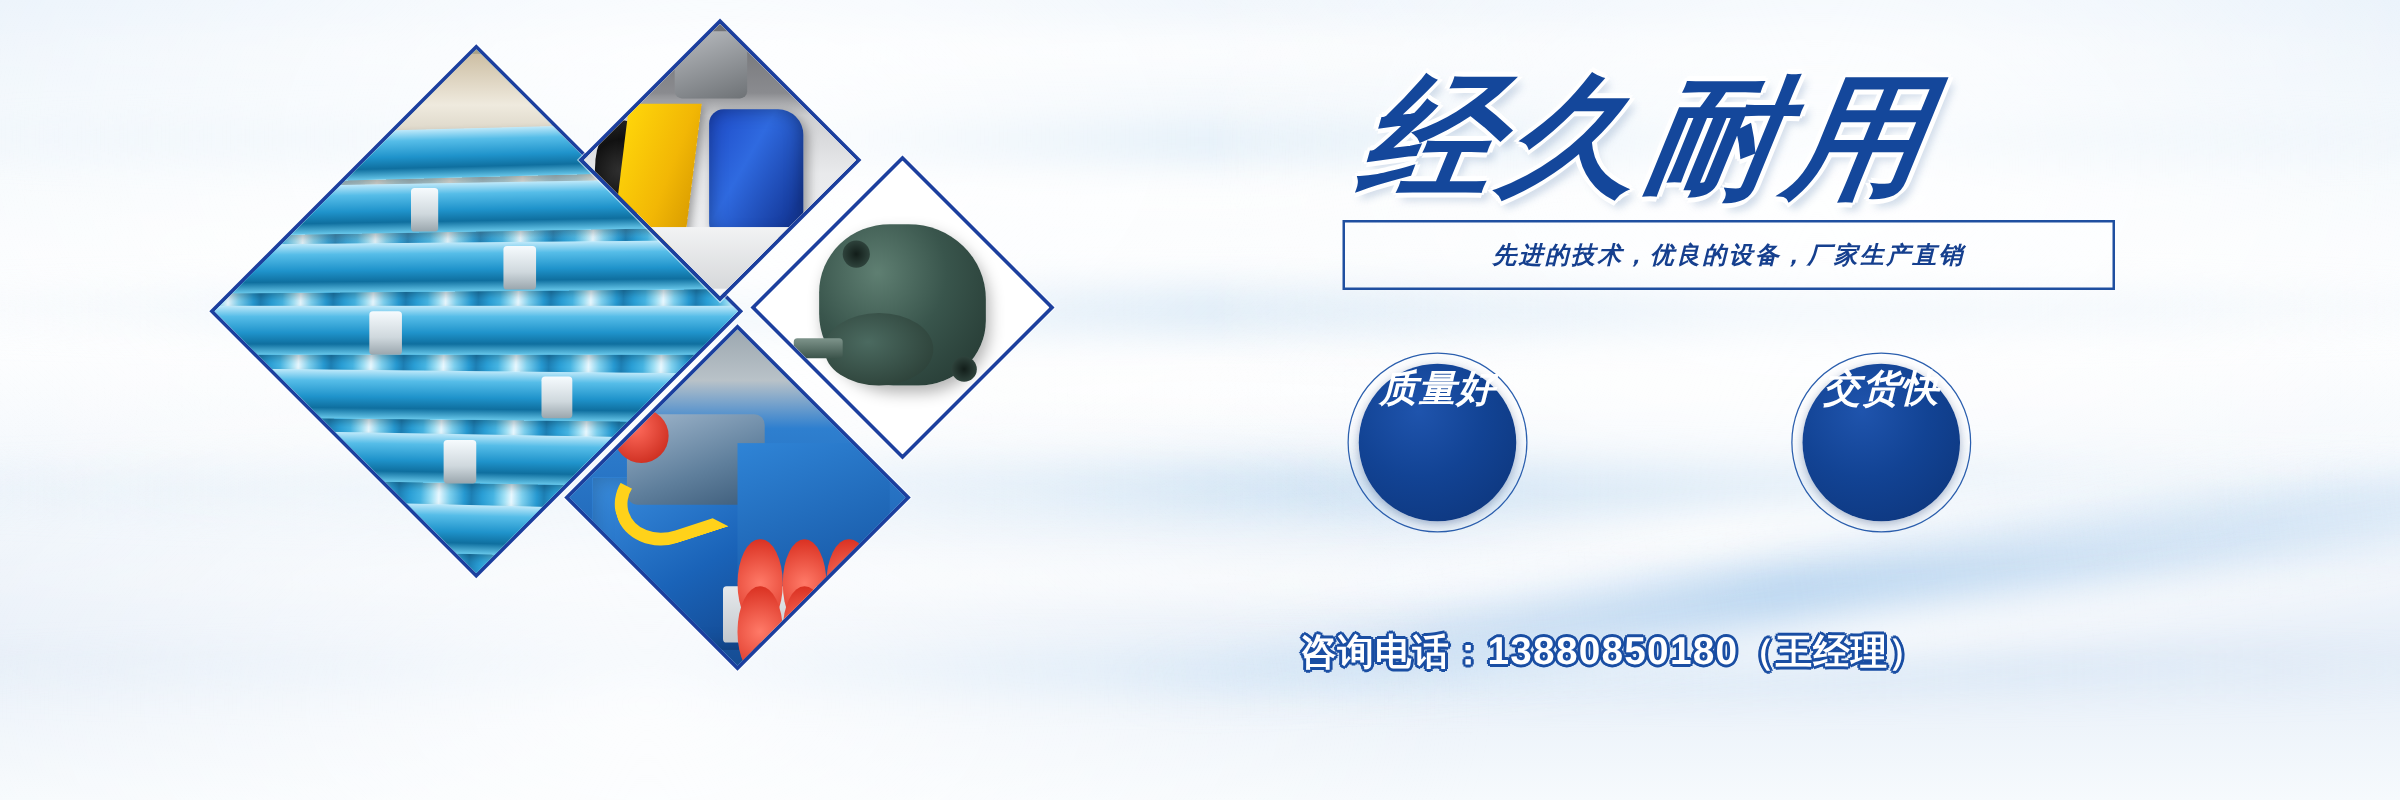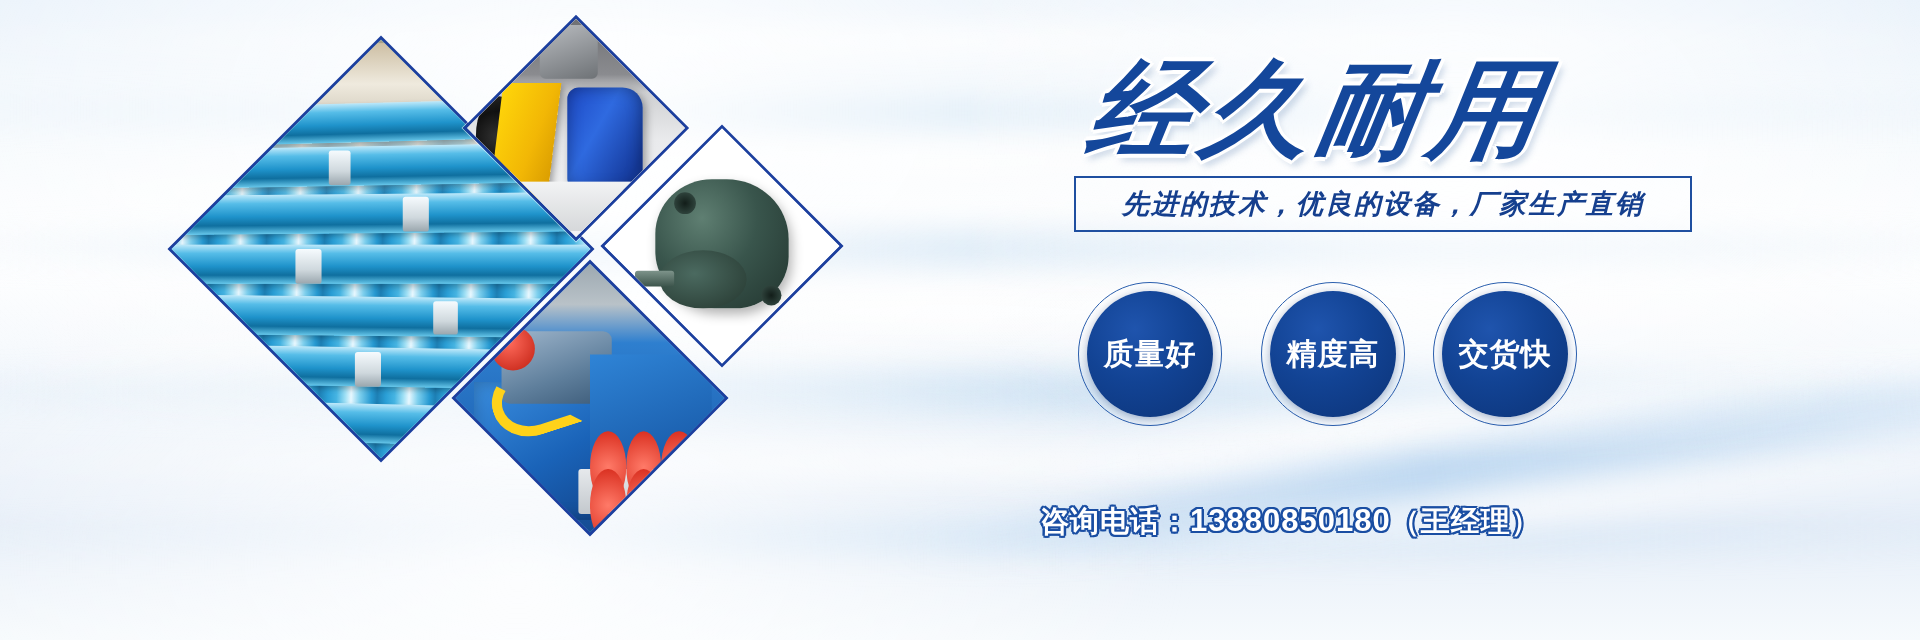--- a/index.html
+++ b/index.html
@@ -227,43 +227,44 @@
   }
 
   .subbox {
     position:absolute; left:14px; top:176px;
     width:618px; height:56px;
     border:2px solid #1f4fa0;
     background:rgba(255,255,255,.12);
     display:flex; align-items:center; justify-content:center;
   }
   .subbox span {
-    font-size:27px;
+    font-size:19px;
     font-style:italic;
     font-weight:600;
     color:#153f8e;
     letter-spacing:2px;
     white-space:nowrap;
   }
 
   .circles { position:absolute; left:0px; top:282px; width:520px; height:160px; }
   .circ {
     position:absolute; top:0;
     width:144px; height:144px;
     border-radius:50%;
     border:1.5px solid #2b5fae;
     display:flex; align-items:center; justify-content:center;
     box-sizing:border-box;
   }
   .circ .fill {
     width:126px; height:126px;
     border-radius:50%;
     background:radial-gradient(circle at 38% 30%, #1f54ad 0%, #124394 45%, #0c3377 100%);
-    display:flex; align-items:center; justify-content:center;
+    display:flex; align-items:flex-start; justify-content:center;
     box-shadow:0 2px 8px rgba(20,50,110,.35);
+    font-style:italic;
   }
   .circ .fill span {
     color:#fff;
     font-size:30px;
     font-weight:600;
     letter-spacing:1px;
     white-space:nowrap;
   }
   #c1 { left:18px; }
   #c2 { left:201px; }
@@ -377,25 +378,20 @@
     <div class="subbox">
       <span>先进的技术，优良的设备，厂家生产直销</span>
     </div>
 
     <div class="circles">
       <div class="circ" id="c1">
         <div class="fill">
           <span>质量好</span>
         </div>
       </div>
-      <div class="circ" id="c2">
-        <div class="fill">
-          <span>精度高</span>
-        </div>
-      </div>
       <div class="circ" id="c3">
         <div class="fill">
           <span>交货快</span>
         </div>
       </div>
     </div>
 
     <div class="phone">
       <span>咨询电话：</span><span class="num">13880850180</span><span>（王经理）</span>
     </div>

